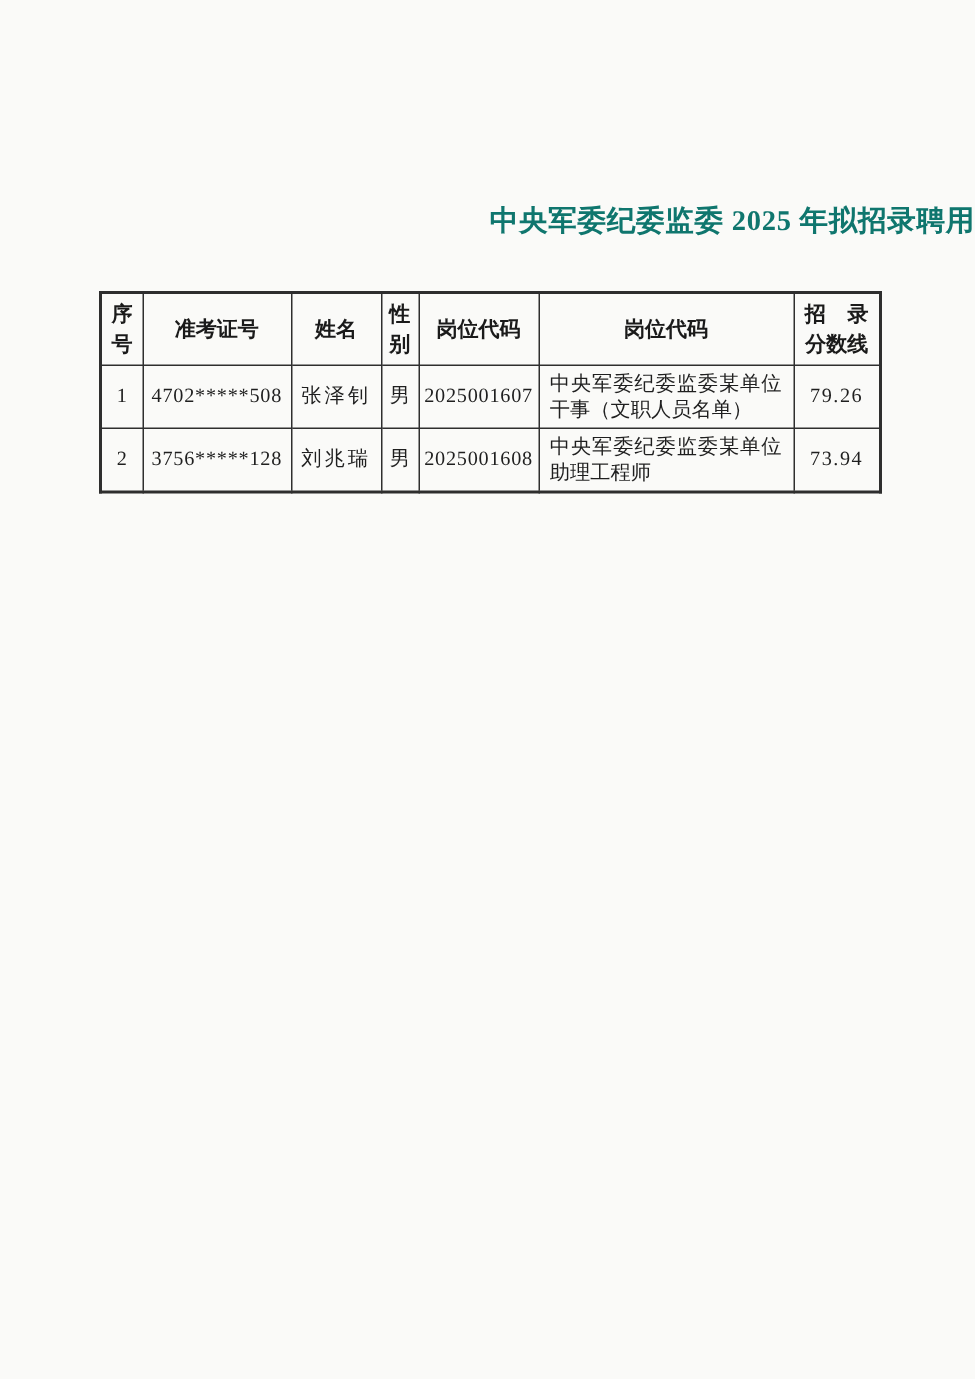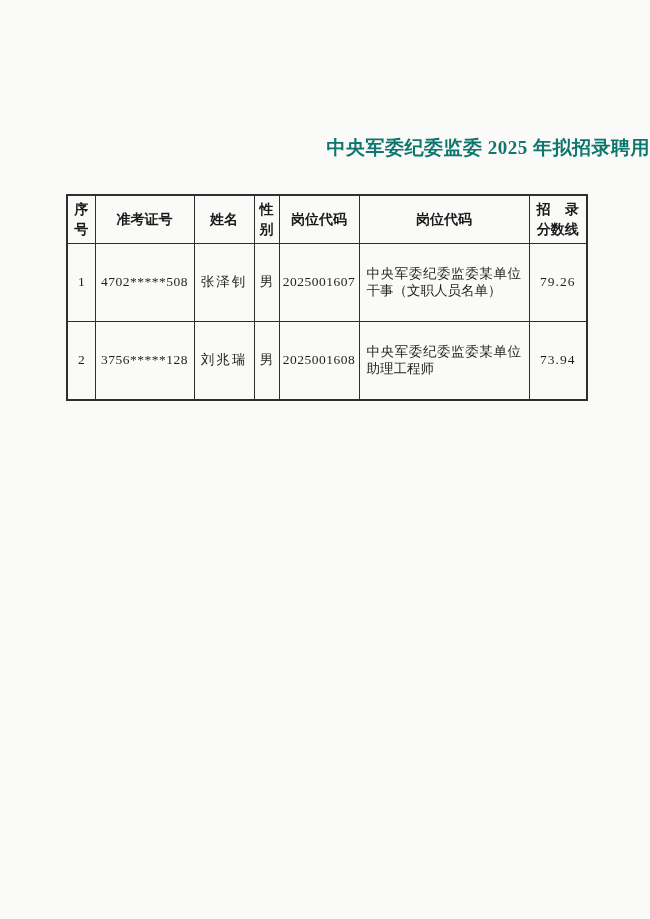--- a/index.html
+++ b/index.html
@@ -68,21 +68,21 @@
     height: 40px;
     color: #1f1f1f;
   }
   .roster tbody tr:first-child td { height: 42px; }
   td.cell-ticket { letter-spacing: 0.5px; }
   td.cell-name { letter-spacing: 2px; }
   td.cell-code { letter-spacing: 0.5px; text-align: center; }
   td.cell-score { letter-spacing: 1px; }
   td.cell-position {
     text-align: left;
-    padding: 21px 7px;
+    padding: 3px 7px;
   }
   .pos-line {
     display: block;
     line-height: 17.5px;
     font-size: 13.5px;
   }
   .pos-line.justify {
     text-align: justify;
     text-align-last: justify;
     letter-spacing: 0.5px;

